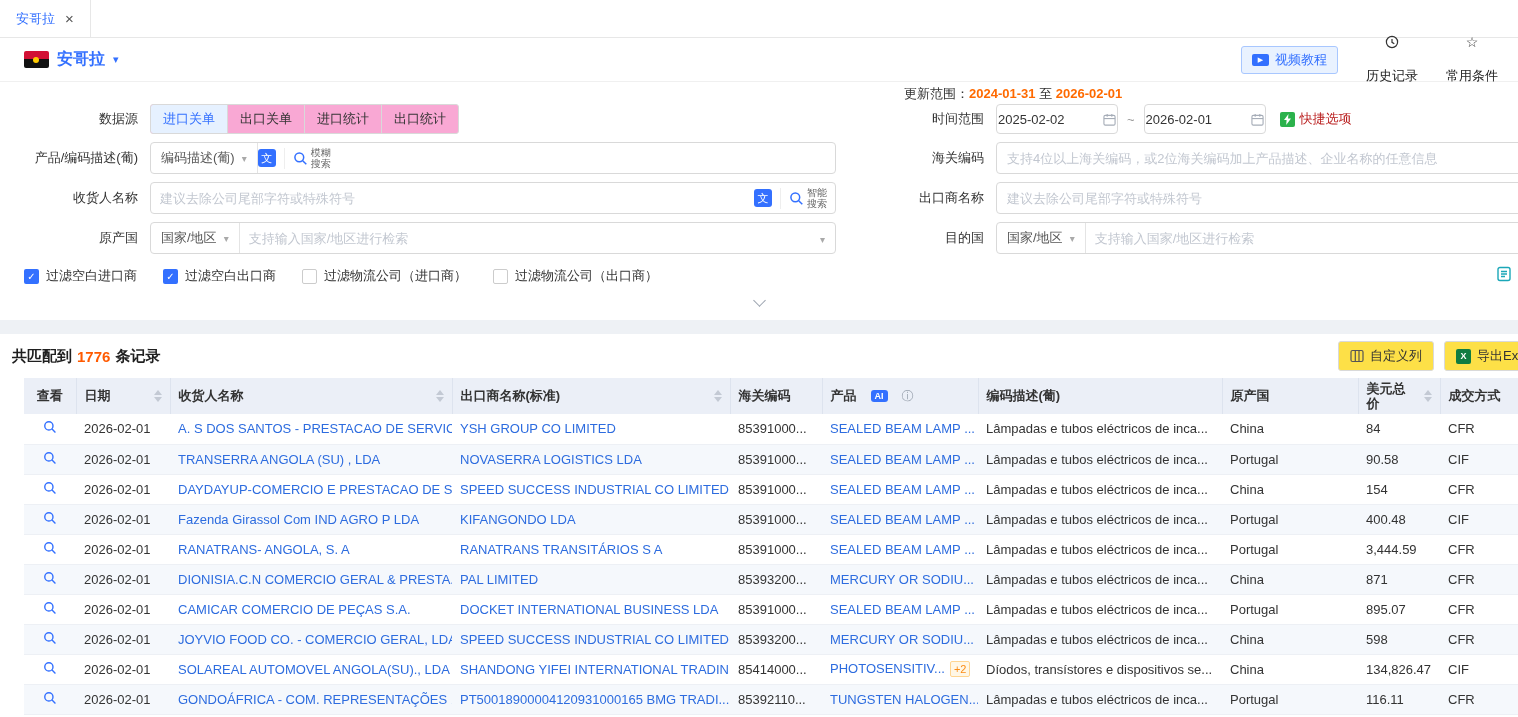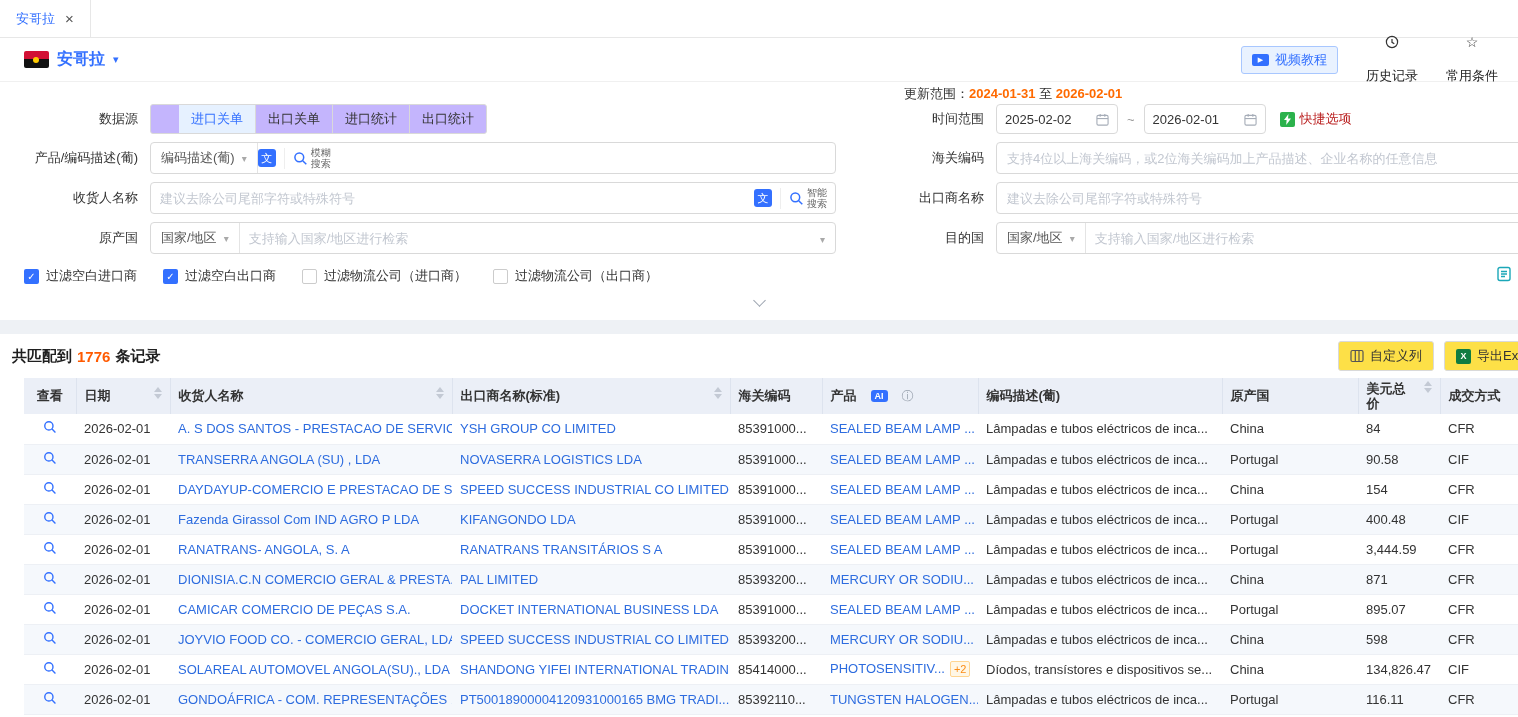--- a/index.html
+++ b/index.html
@@ -22,29 +22,29 @@
   .video-icon { width:17px; height:12px; background:#3370ff; border-radius:2px; color:#fff; font-size:7px; display:flex; align-items:center; justify-content:center; }
   .btn-plain { display:flex; align-items:center; gap:18px; color:#222; margin-left:20px;flex-direction:column; }
   .glyph-icon { font-size:14px; color:#333; line-height:1; }
 
   
   .filter-panel { position:relative; padding:22px 0 6px 0; background:#fff; }
   .filter-grid { display:grid; grid-template-columns:126px 686px 160px 560px; row-gap:8px; align-items:center; padding-left:24px; }
   .flabel { text-align:right; padding-right:12px; color:#333; white-space:nowrap; }
   .ctrl { position:relative; }
 
-  .segmented { display:flex; width:max-content; height:30px; border:1px solid #d9d9d9; border-radius:3px; overflow:hidden; background:#c4b5fd;padding-left:28px; }
+  .segmented { display:flex; width:max-content; height:30px; border:1px solid #d9d9d9; border-radius:3px; overflow:hidden; background:#f9a8d4; }
   .seg { display:flex; align-items:center; padding:0 12px; border-left:1px solid #d9d9d9; color:#333; cursor:pointer; }
   .seg:first-child { border-left:none; }
   .seg.active { background:#e6f1ff; color:#3370ff; }
 
   .update-range { position:absolute; top:-19px; left:-92px; white-space:nowrap; font-size:13px; color:#333; }
   .update-range b { color:#ff6a00; font-weight:bold; }
   .daterow { display:flex; align-items:center; }
-  .datebox { width:122px; height:30px; border:1px solid #d9d9d9; border-radius:4px; display:flex; align-items:center; justify-content:space-between; padding:0 8px; background:#fff; }
+  .datebox { width:122px; height:30px; border:1px solid #d9d9d9; border-radius:4px; display:flex; align-items:center; justify-content:space-between; padding:0 1px; background:#fff; }
   .tilde { margin:0 9px; color:#999; }
   .quick { display:flex; align-items:center; gap:5px; margin-left:14px; color:#b91c1c; white-space:nowrap; }
   .bolt { width:15px; height:15px; background:#2bb24c; border-radius:2px; display:flex; align-items:center; justify-content:center; }
 
   .combo { display:flex; align-items:center; height:32px; border:1px solid #d9d9d9; border-radius:4px; background:#fff; width:100%; }
   .combo-select { display:flex; align-items:center; gap:7px; padding:0 10px; height:100%; color:#555; border-right:1px solid #e4e4e4; white-space:nowrap; }
   .combo-select .chev, .dd-caret { color:#a9a9a9; font-size:10px; }
   .combo input { flex:1; min-width:0; border:none; outline:none; height:100%; padding:0 9px; font-size:13px; color:#333; font-family:inherit; background:transparent; }
   input::placeholder { color:#c2c7d0; }
   .combo-tools { display:flex; align-items:center; height:100%; padding-right:8px; }
@@ -72,21 +72,21 @@
   .res-count { font-size:15px; font-weight:bold; color:#ff5a00; margin:0 5px; }
   .btn-outline { position:absolute; height:30px; border:1px solid #d9d9d9; border-radius:3px; background:#fde047; display:flex; align-items:center; gap:6px; padding:0 11px; font-size:13px; color:#333; white-space:nowrap; }
   .btn-customize { right:84px; }
   .btn-export { left:1444px; }
   .excel-icon { width:15px; height:15px; background:#107c41; border-radius:2px; color:#fff; font-size:9px; font-weight:bold; display:flex; align-items:center; justify-content:center; }
 
   
   table { border-collapse:collapse; table-layout:fixed; width:1494px; margin-left:24px; }
   thead th { background:#ebeff7; height:36px; padding:0 8px; font-size:13px; font-weight:bold; color:#333; text-align:left; border-right:1px solid #dde3ee; }
   thead th:last-child { border-right:none; }
-  .th-flex { display:flex; align-items:flex-start; justify-content:space-between; }
+  .th-flex { display:flex; align-items:center; justify-content:space-between; }
   .th-left { display:flex; align-items:center; gap:14px; justify-content:flex-start; }
   .sort { display:inline-flex; flex-direction:column; gap:2px; }
   .sort i { width:0; height:0; border-left:4px solid transparent; border-right:4px solid transparent; }
   .sort .up { border-bottom:5px solid #c3c9d4; }
   .sort .dn { border-top:5px solid #c3c9d4; }
   .ai-badge { background:#3370ff; color:#fff; font-size:9px; font-weight:bold; border-radius:3px; padding:1px 4px; }
   .info-glyph { color:#9aa3af; font-size:12px; font-weight:normal; }
   .wrap44 { display:inline-block; width:46px; white-space:normal; line-height:15px; }
   tbody td { height:30px; padding:0 8px; font-size:13px; color:#333; border-bottom:1px solid #edf0f5; white-space:nowrap; overflow:hidden; background:#fff; }
   tr.even td { background:#f5f8fc; }

